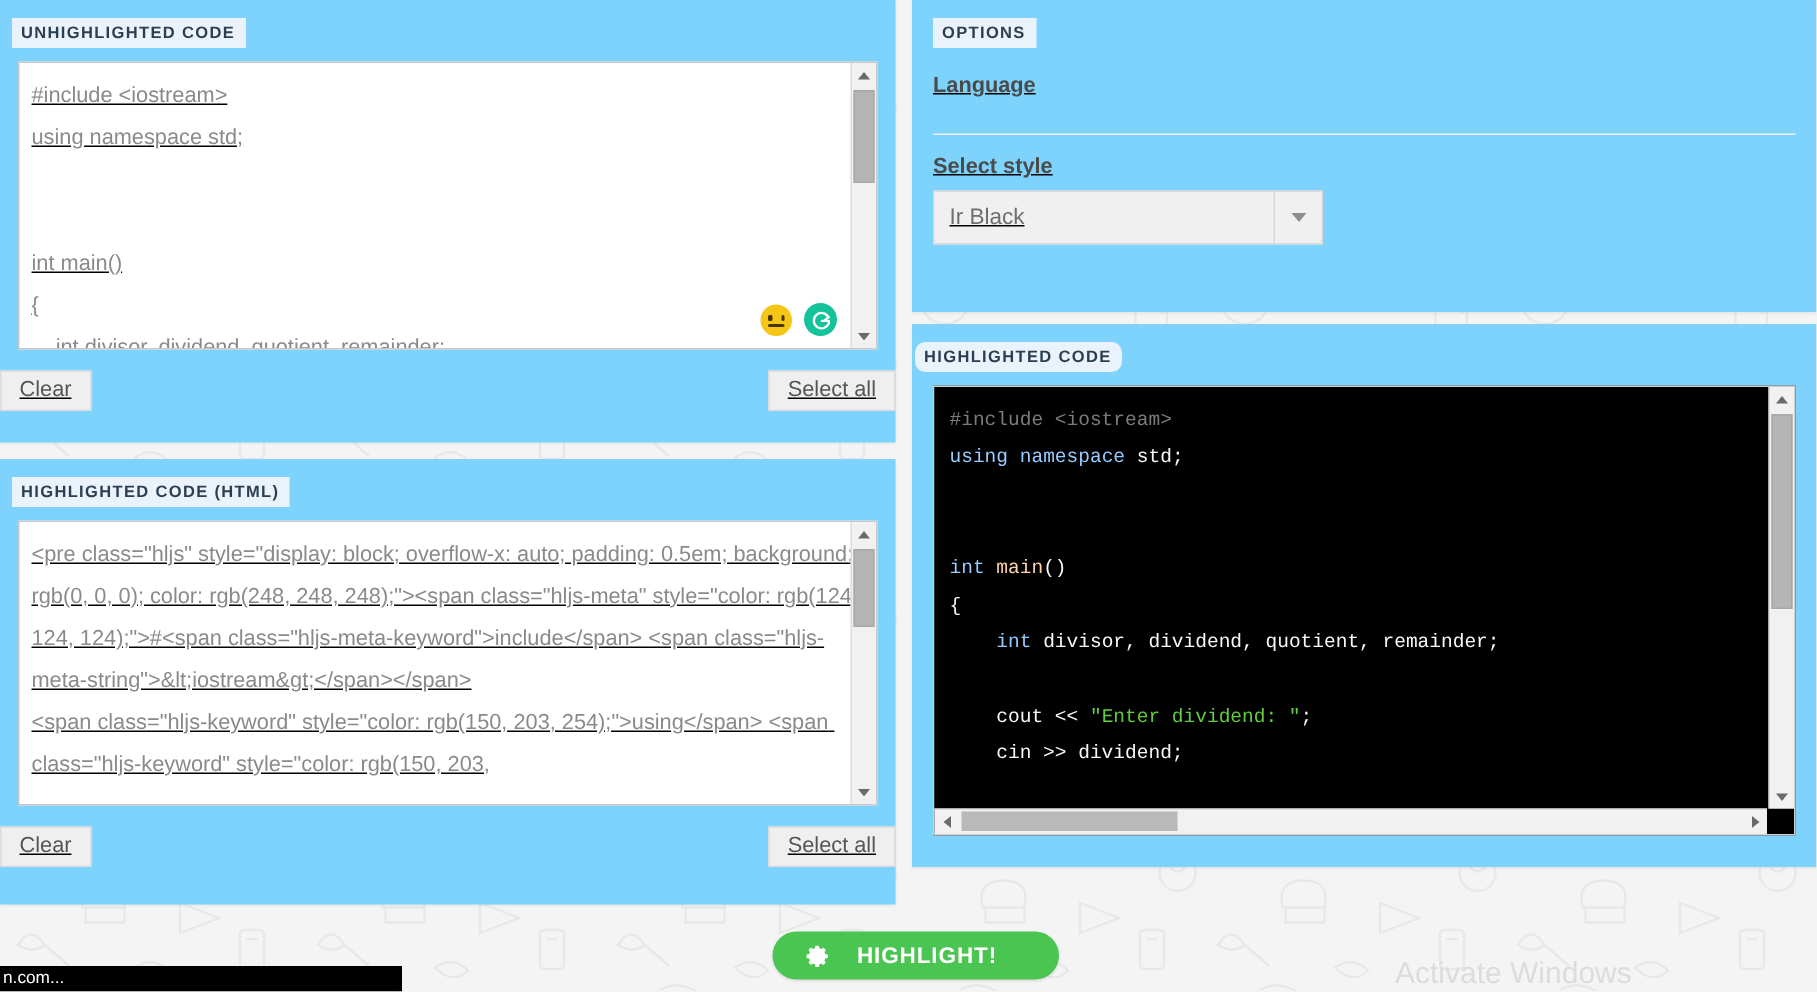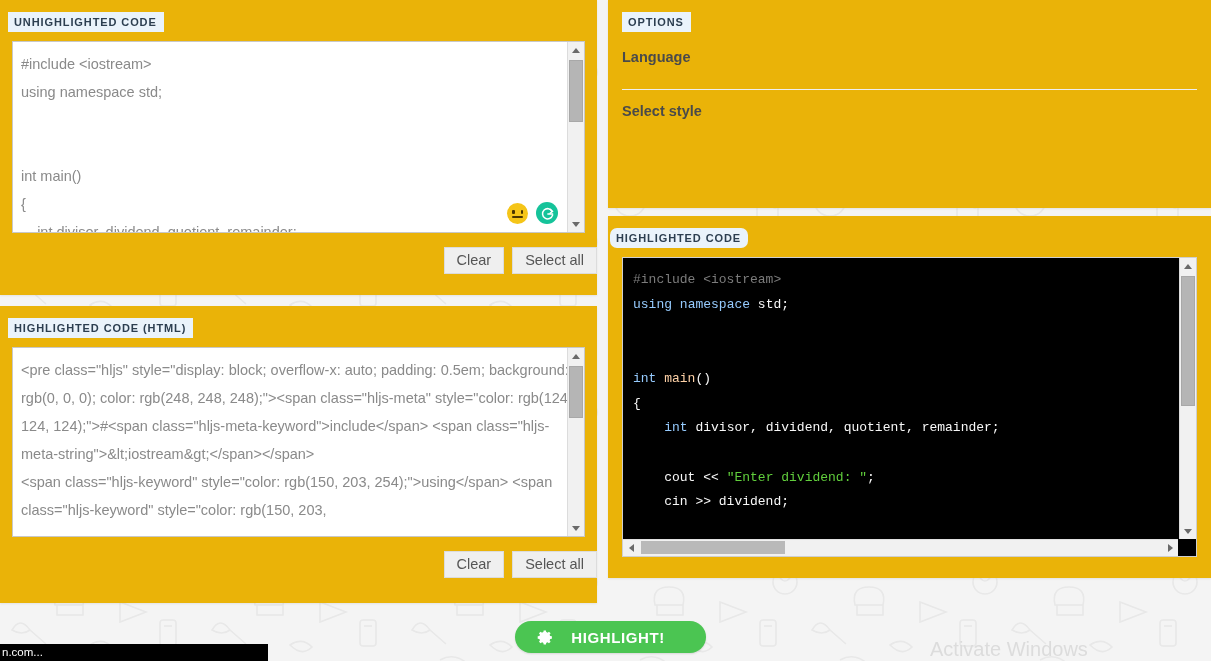--- a/index.html
+++ b/index.html
@@ -19,22 +19,23 @@
   }
   #doodles {
     position: absolute; inset: 0;
     width: 1211px; height: 661px;
     pointer-events: none;
   }
 
   
   .card {
     position: absolute;
-    background: #eab308;
+    background: #7dd3fc;
     box-shadow: 0 1px 2px rgba(0,0,0,0.07);
+    text-decoration: underline;
   }
   #card-left-top    { left: 0;   top: 0;   width: 597px; height: 295px; }
   #card-left-bottom { left: 0;   top: 306px; width: 597px; height: 297px; }
   #card-right-top   { left: 608px; top: 0;   width: 603px; height: 208px; }
   #card-right-bottom{ left: 608px; top: 216px; width: 603px; height: 362px; }
 
   .panel-label {
     display: inline-block;
     background: #eaf3fb;
     color: #2c3e50;
@@ -106,21 +107,21 @@
   .gr-face .eye.r { right: 5px; }
   .gr-face .mouth { position: absolute; bottom: 6px; left: 5px; width: 11px; height: 2px; background: #4a3500; border-radius: 1px; }
   .gr-logo {
     width: 22px; height: 22px; border-radius: 50%;
     background: #15c39a;
     display: flex; align-items: center; justify-content: center;
   }
 
   
   .btn-row {
-    display: flex; justify-content: flex-end; gap: 8px;
+    display: flex; justify-content: space-between; gap: 8px;
     margin-top: 14px;
   }
   .gray-btn {
     background: #efefef;
     border: 1px solid #dcdcdc;
     color: #555;
     font-size: 14.5px;
     font-family: "Liberation Sans", sans-serif;
     padding: 4px 12px 5px 12px;
     cursor: pointer;
@@ -358,20 +359,26 @@
     <div class="panel-label" style="margin-left:14px;">OPTIONS</div>
 
     <div class="opt-body">
       <div class="field-label">Language</div>
       <div class="seg-group">
       </div>
 
       <div class="divider"></div>
 
       <div class="field-label">Select style</div>
+      <div class="select-wrap">
+        <div class="select-value">Ir Black</div>
+        <div class="select-arrow">
+            <span class="tri tri-sel"></span>
+          </div>
+      </div>
     </div>
   </div>
 
   <div class="card" id="card-right-bottom">
     <div class="panel-label" style="margin-left:2px;border-radius:7px;">HIGHLIGHTED CODE</div>
 
     <div class="hl-frame">
       <div class="hl-code" id="hl-code"><div><span class="meta">#include &lt;iostream&gt;</span></div><div><span class="kw">using</span><span> </span><span class="kw">namespace</span><span> std;</span></div><div>&nbsp;</div><div>&nbsp;</div><div><span class="kw">int</span><span> </span><span class="fn">main</span><span>()</span></div><div><span>{</span></div><div><span>    </span><span class="kw">int</span><span> divisor, dividend, quotient, remainder;</span></div><div>&nbsp;</div><div><span>    cout &lt;&lt; </span><span class="str">"Enter dividend: "</span><span>;</span></div><div><span>    cin &gt;&gt; dividend;</span></div><div>&nbsp;</div></div>
 
       <div class="hsb">

